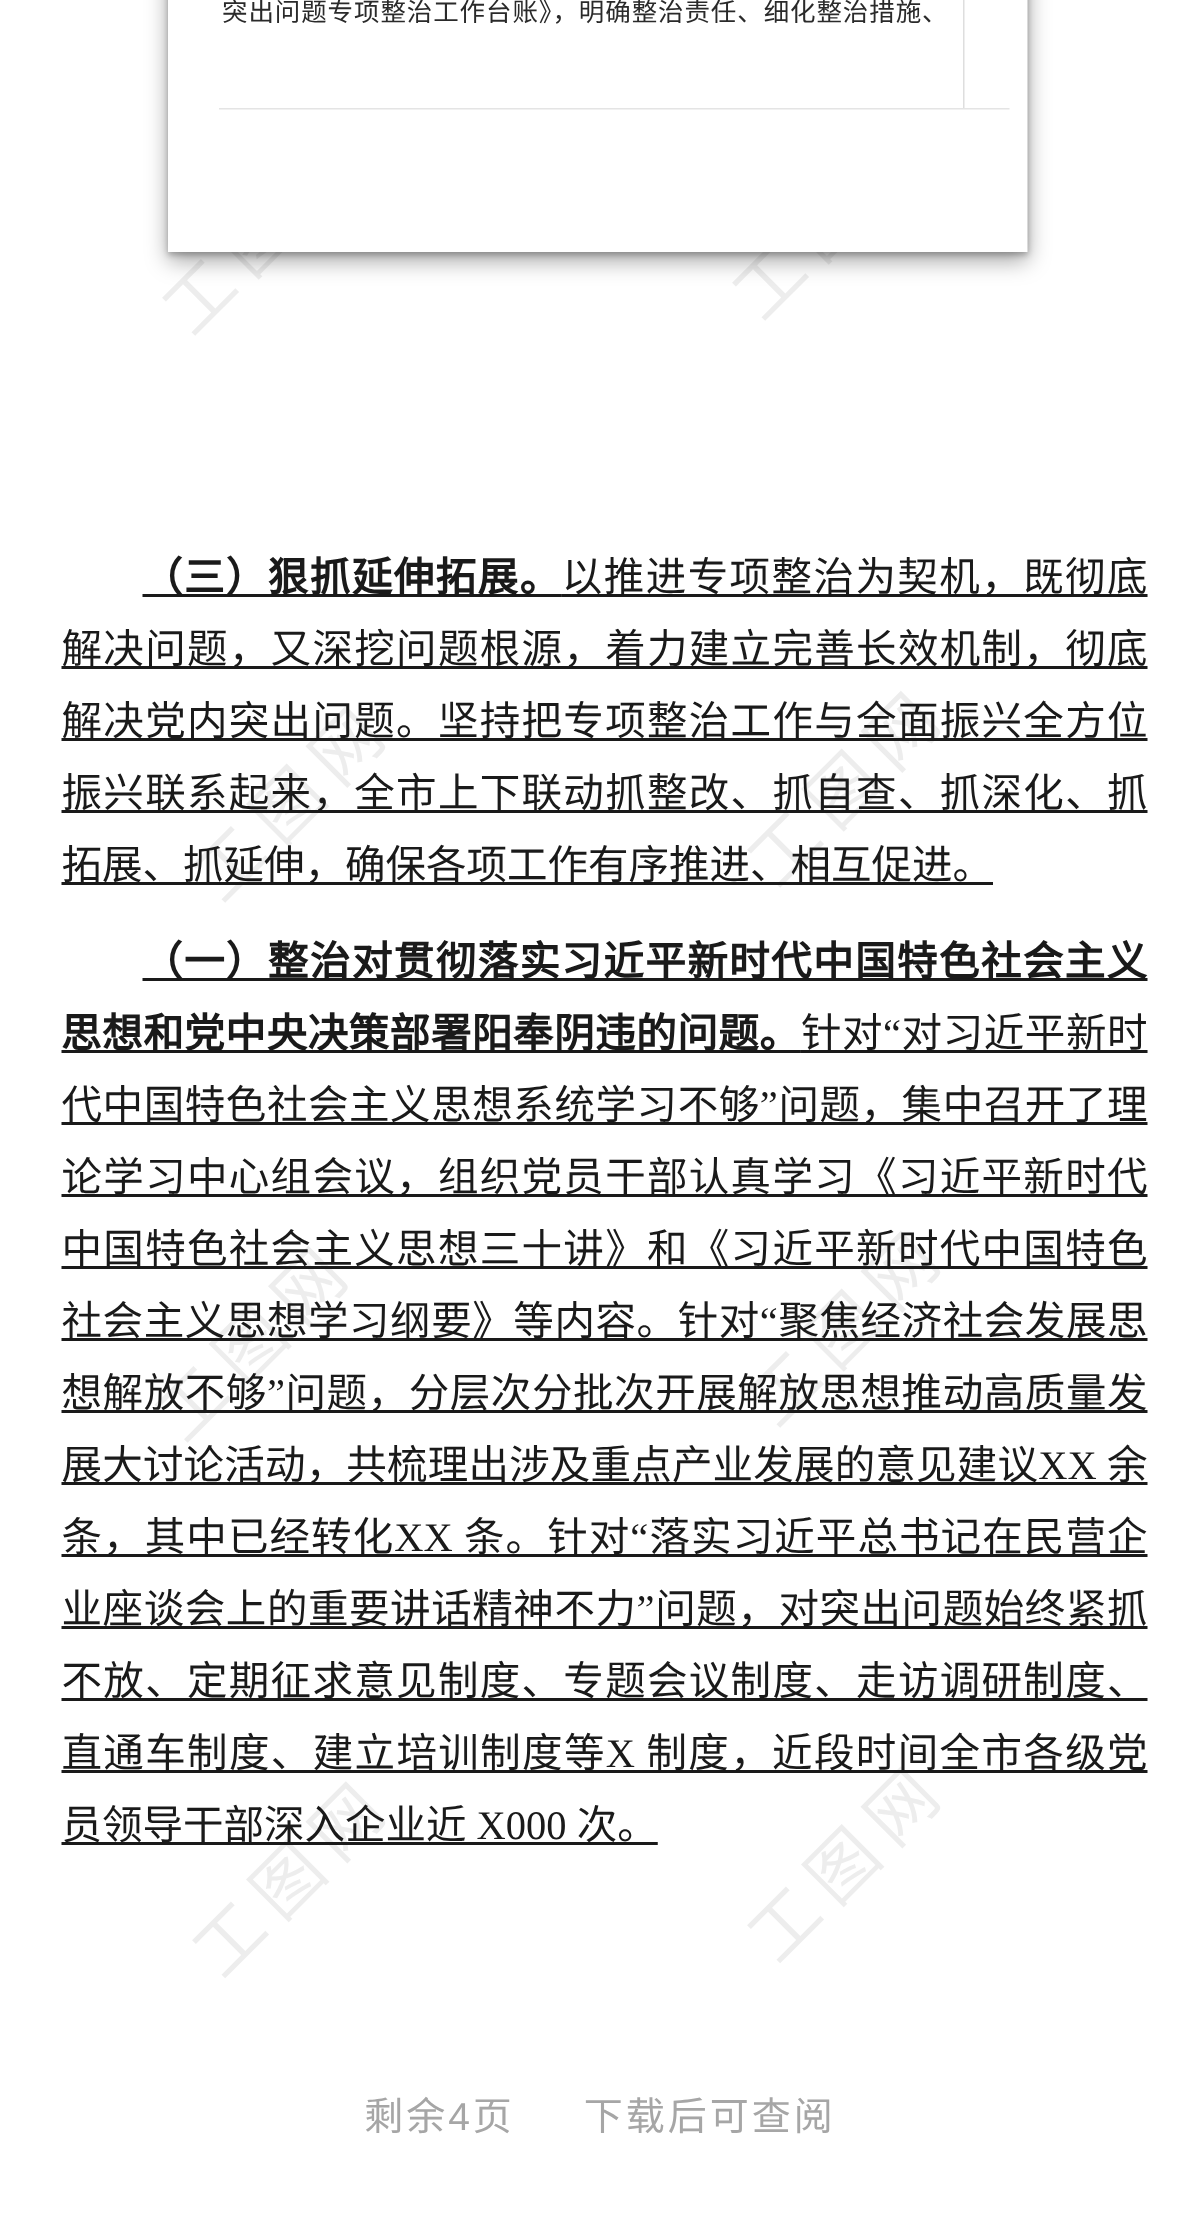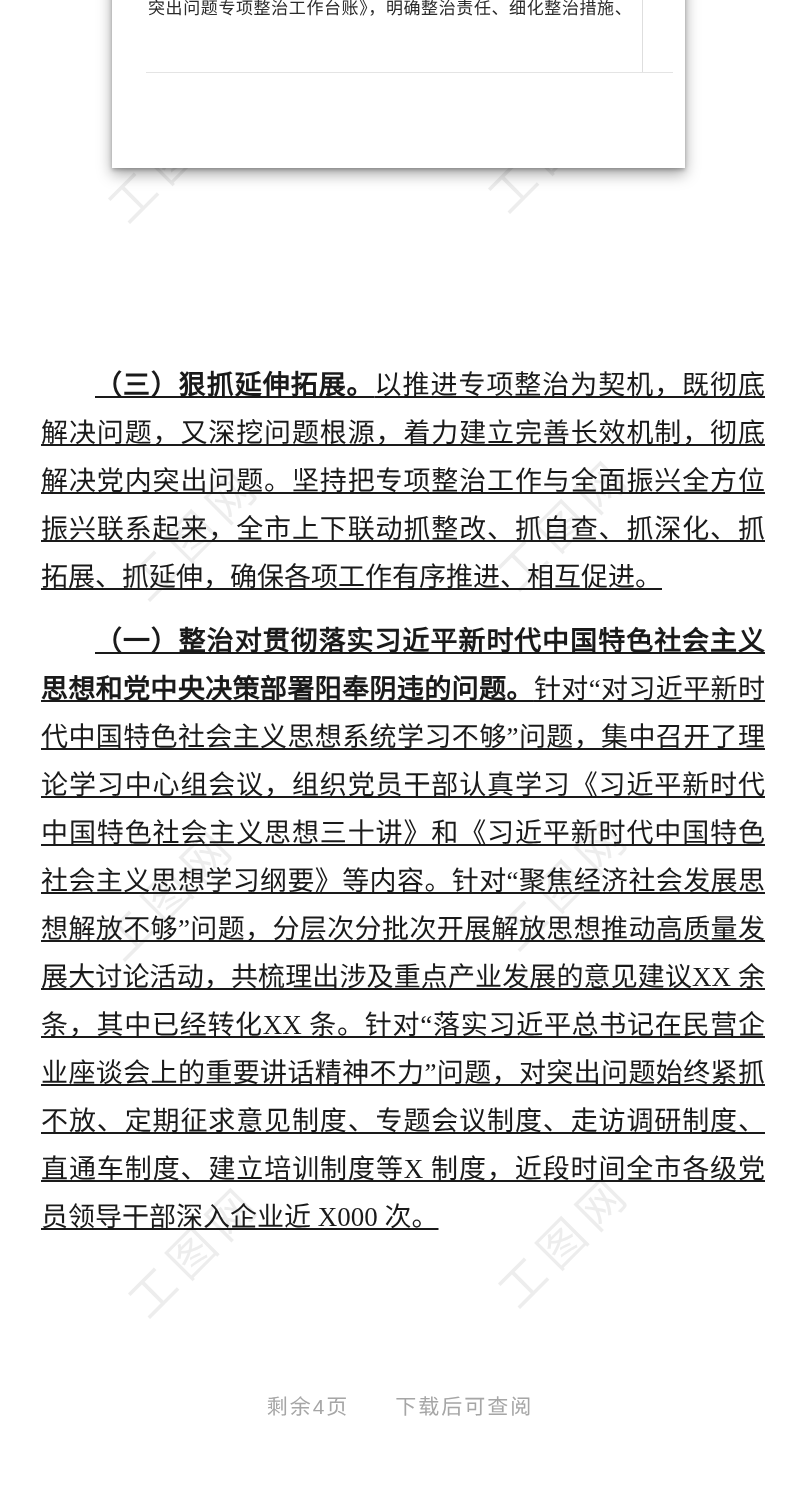--- a/index.html
+++ b/index.html
@@ -77,21 +77,21 @@
   .para .lead { font-weight: bold; }
 
   
   .footer {
     position: absolute;
     left: 0; top: 1390px;
     width: 100%;
     z-index: 2;
     text-align: center;
     font-family: "Liberation Sans", "DejaVu Sans", sans-serif;
-    font-size: 21px;
+    font-size: 26px;
     color: #a6a6a6;
     letter-spacing: 2px;
   }
   .footer .hint { margin-left: 46px; }
 </style>
 </head>
 <body>
 
 <div class="watermarks">
   <span class="wm">工图网</span>

